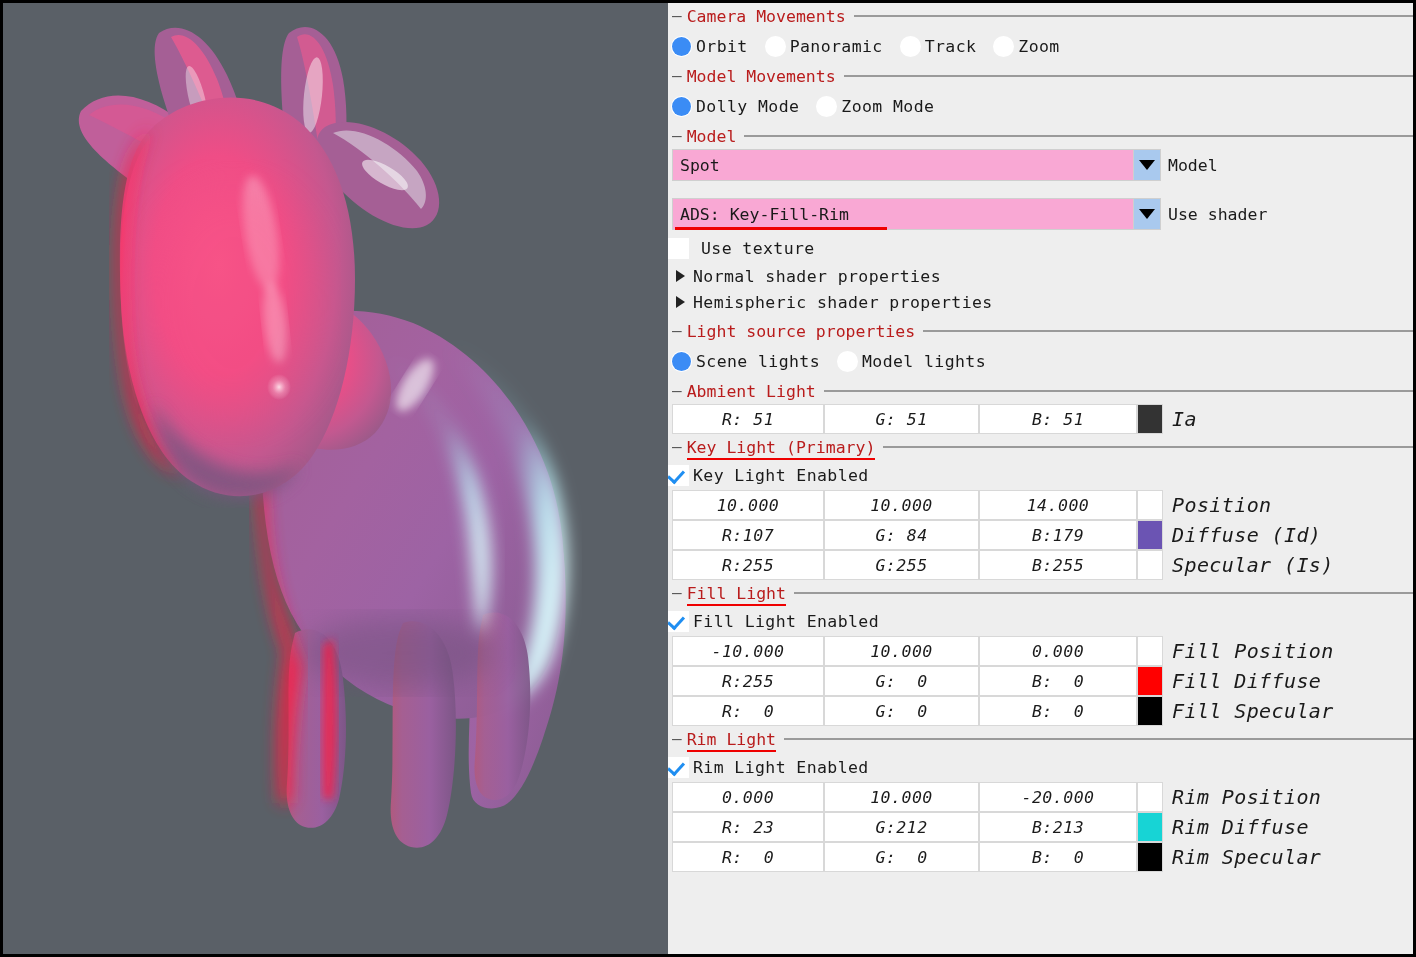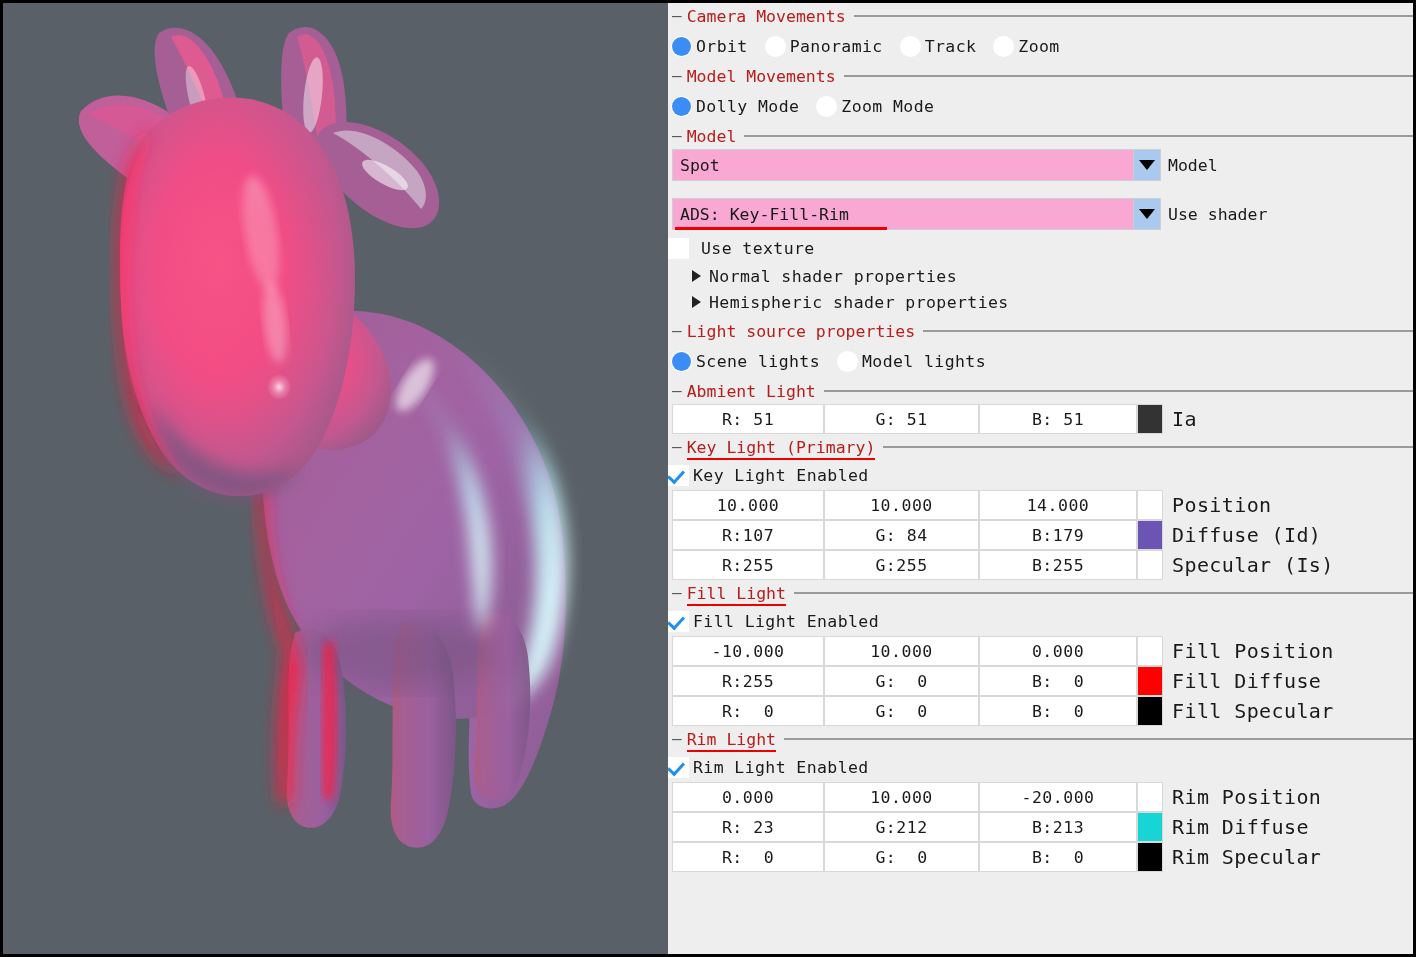--- a/index.html
+++ b/index.html
@@ -84,26 +84,26 @@
     position:relative;
   }
   .cbox.checked::after{
     content:""; position:absolute; left:3px; top:2px;
     width:7px; height:13px; border:solid #1f8ef1; border-width:0 3.5px 3.5px 0;
     transform:rotate(42deg);
   }
   .cblab { font-size:16.5px; white-space:nowrap; letter-spacing:0.4px;}
 
   
-  .treerow { height:26px; display:flex; align-items:center; padding-left:24px; }
+  .treerow { height:26px; display:flex; align-items:center; padding-left:8px; }
   .tri-right { width:0;height:0;border-top:6px solid transparent;border-bottom:6px solid transparent;border-left:9px solid #222; margin-right:8px;}
   .treelab { font-size:16.5px; letter-spacing:0.4px; white-space:nowrap;}
 
   
-  .frow { height:30px; display:flex; align-items:stretch; padding-left:4px; }
+  .frow { height:30px; display:flex; align-items:stretch; padding-left:4px;font-style:italic; }
   .fcell {
     background:#ffffff; border:1px solid #d8d8d8;
     display:flex; align-items:center; justify-content:center;
     font-size:16.5px; letter-spacing:0.5px; white-space:pre;
   }
   .fcell.c1 { width:152px; }
   .fcell.c2 { width:155px; }
   .fcell.c3 { width:158px; }
   .swatch { width:26px; border:1px solid #d8d8d8; flex:0 0 26px; }
   .swatch.empty { background:#ffffff; border-color:#d8d8d8;}

